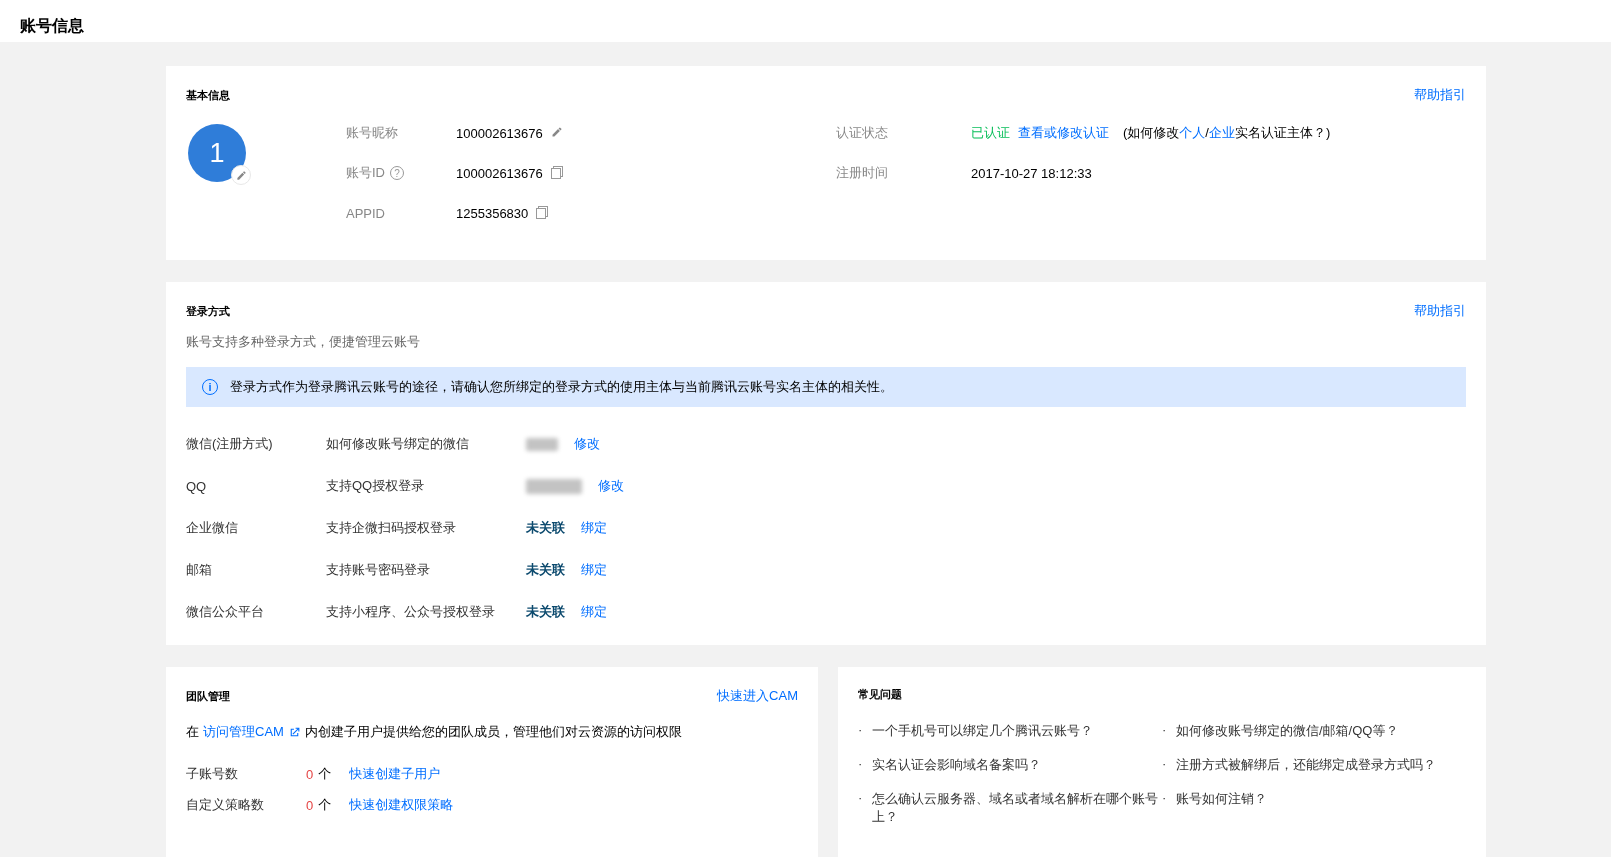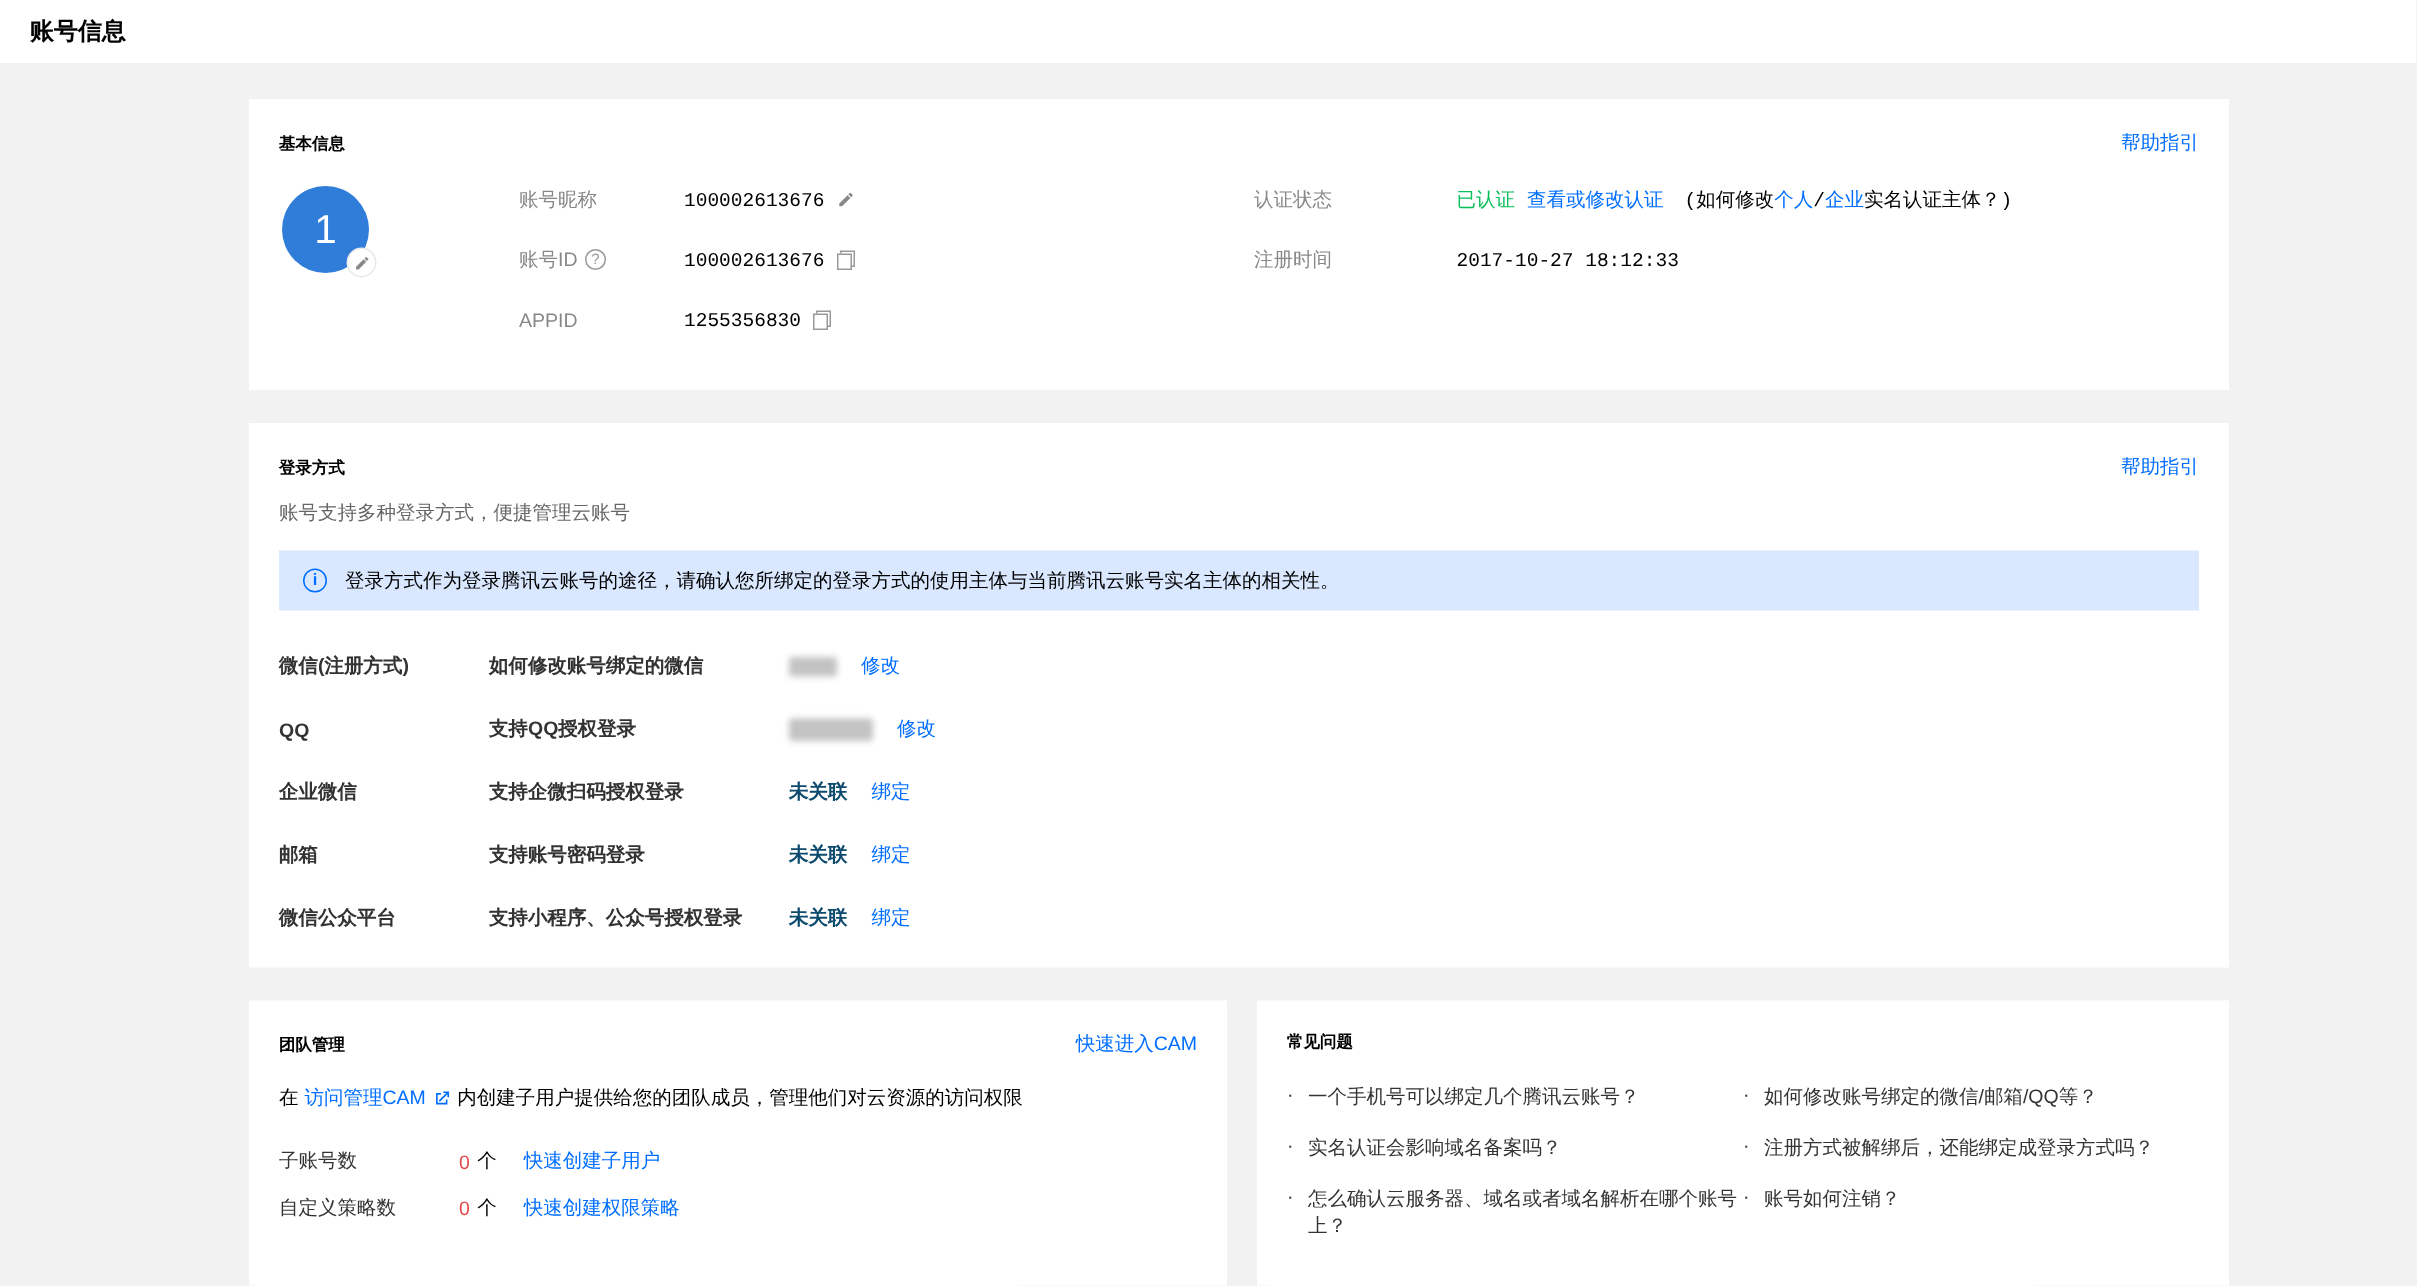--- a/index.html
+++ b/index.html
@@ -7,21 +7,21 @@
   body {
     width:1611px; height:857px;
     background:#f2f2f2;
     font-family:"Liberation Sans", sans-serif;
     font-size:13px; color:#000;
   }
   a.link { color:#006eff; text-decoration:none; cursor:pointer; }
 
   .topbar {
     background:#fff; height:42px;
-    display:flex; align-items:center;
+    display:flex; 
     padding:16px 20px;
   }
   .page-title { font-size:16px; font-weight:bold; margin:0; }
 
   .content { padding:24px 125px 30px 166px; }
 
   .card {
     background:#fff; padding:20px;
     margin-bottom:22px;
   }
@@ -43,21 +43,21 @@
   .avatar-edit {
     position:absolute; right:-5px; bottom:-3px;
     width:20px; height:20px; border-radius:50%;
     background:#fff; border:1px solid #e8e8e8;
     display:flex; align-items:center; justify-content:center;
     cursor:pointer;
   }
   .frow { display:flex; align-items:center; height:26px; margin-bottom:14px; }
   .flabel { width:110px; color:#888; flex:none; display:flex; align-items:center; gap:5px; }
   .fcol-right .flabel { width:135px; }
-  .fvalue { display:flex; align-items:center; gap:8px;font-family:Liberation Mono, monospace; }
+  .fvalue { display:flex; align-items:flex-start; gap:8px; }
   .green { color:#0abf5b; }
   .auth-note { margin-left:6px; }
 
   .icon-btn { display:inline-flex; align-items:center; cursor:pointer; }
   .icon-q {
     width:14px; height:14px; border-radius:50%;
     border:1px solid #999; color:#999; font-size:10px;
     display:inline-flex; align-items:center; justify-content:center;
     cursor:pointer;
   }
@@ -76,21 +76,21 @@
     border:1px solid #006eff; color:#006eff;
     font-size:11px; font-weight:bold;
     display:flex; align-items:center; justify-content:center;
   }
   .lm-rows { margin-top:28px; }
   .lm-row {
     display:grid; grid-template-columns:140px 200px 1fr;
     align-items:center; margin-bottom:24px;
   }
   .lm-row:last-child { margin-bottom:4px; }
-  .lm-name, .lm-desc { color:#333;font-weight:bold; }
+  .lm-name, .lm-desc { color:#333; }
   .lm-value { display:flex; align-items:center; gap:16px; }
   .lm-status { font-weight:bold; color:#0c4a6e; }
   .blur-box { background:#c3c3c3; filter:blur(2px); border-radius:2px; display:inline-block; }
   .blur-sm { width:32px; height:13px; }
   .blur-lg { width:56px; height:15px; }
 
   
   .bottom-row { display:flex; gap:20px; }
   .team-card { width:652px; flex:none; margin-bottom:0; }
   .faq-card { flex:1; margin-bottom:0; }

